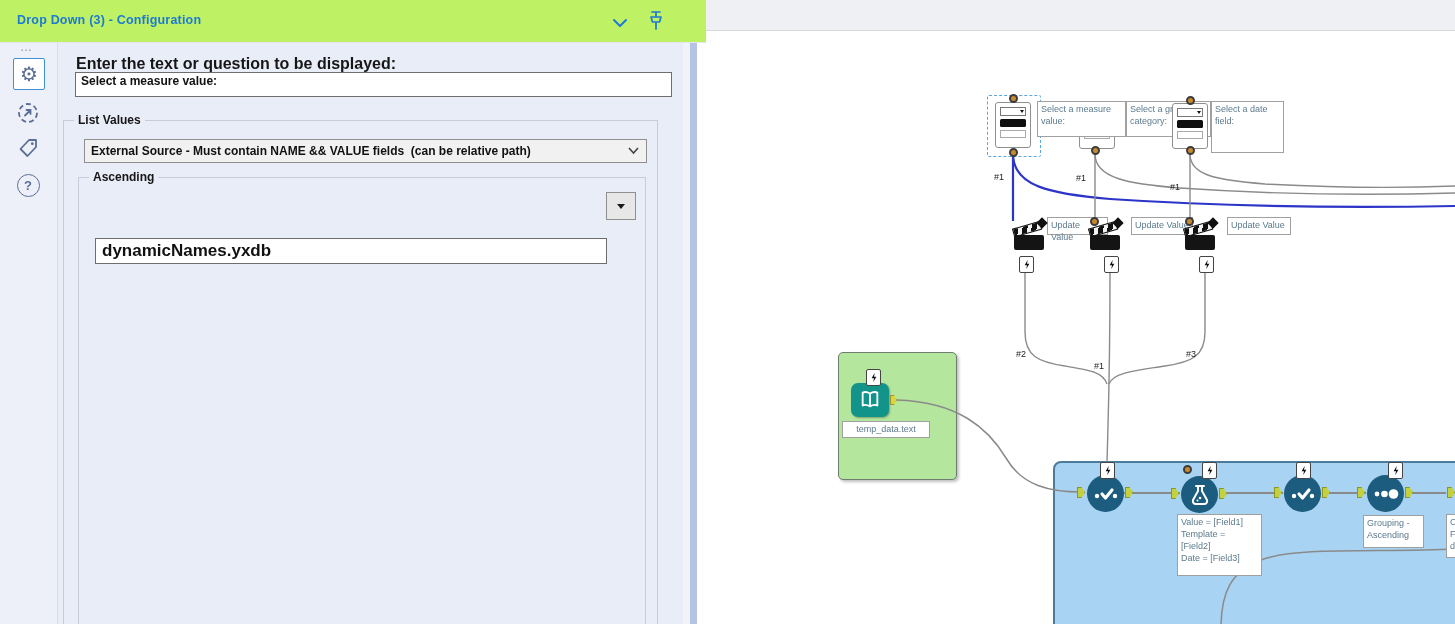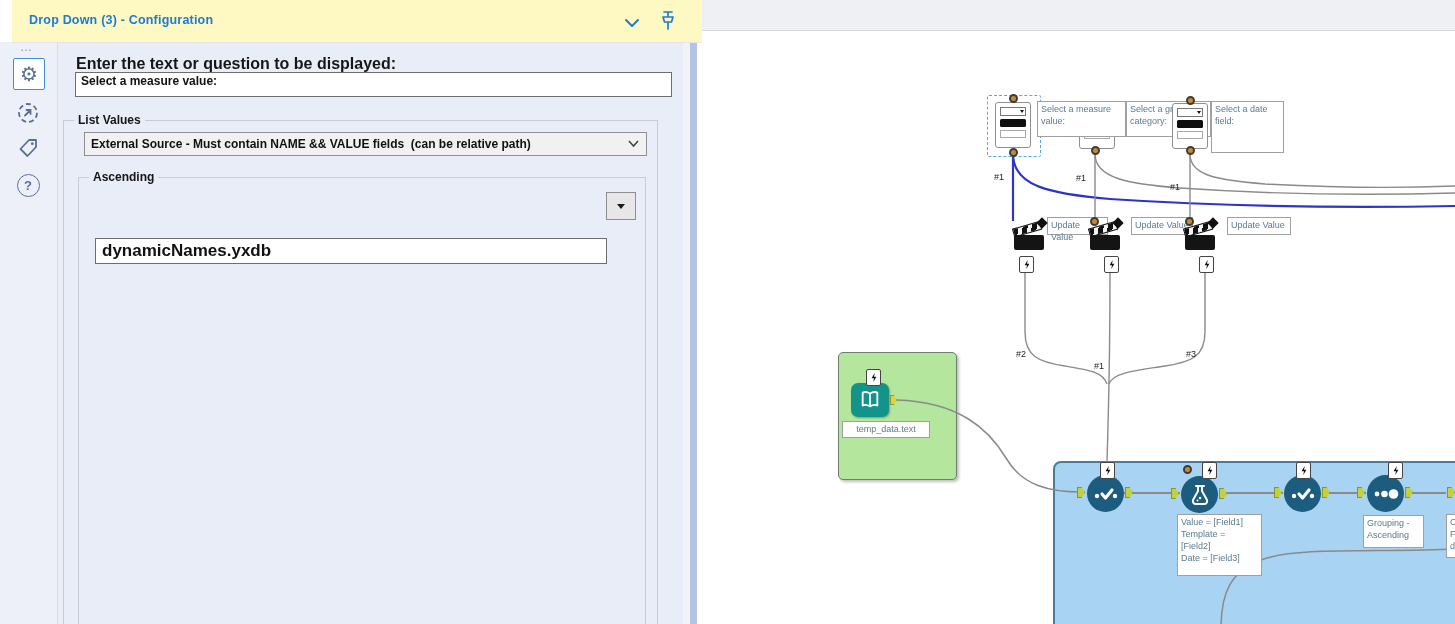--- a/index.html
+++ b/index.html
@@ -1,21 +1,21 @@
 <!DOCTYPE html>
 <html><head>
 <meta charset="utf-8">
 <style>
   html,body{margin:0;padding:0;background:#dcdcdc;}
   .app{position:relative;width:1455px;height:624px;overflow:hidden;background:#fff;
        font-family:"Liberation Sans",sans-serif;-webkit-font-smoothing:antialiased;}
   .abs{position:absolute;}
 
   
-  .cfg-header{left:12px;top:0;width:690px;height:42px;background:#fef9c3;border-bottom:1px solid #e4e6ee;z-index:5;}
+  .cfg-header{left:0;top:0;width:690px;height:42px;background:#bef264;border-bottom:1px solid #e4e6ee;z-index:5;padding-left:16px;}
   .cfg-title{position:absolute;left:17px;top:13px;font-size:12.5px;font-weight:700;color:#1e7ad4;letter-spacing:.2px;}
   .hdr-chevron{position:absolute;left:612px;top:15px;}
   .hdr-pin{position:absolute;left:645px;top:9px;}
   .cfg-dots{left:20px;top:40px;color:#8c93a8;font-size:12px;letter-spacing:2px;z-index:6;}
 
   .sidebar{left:0;top:42px;width:57px;height:582px;background:#edf0f8;border-right:1px solid #d9dde9;z-index:4;}
   .side-ico{position:absolute;left:13px;width:30px;height:30px;display:flex;align-items:center;justify-content:center;color:#5b6f96;}
   .side-ico.sel{background:#fff;border:1.5px solid #3f8fd6;border-radius:2px;}
   .gear-glyph{font-size:20px;line-height:1;}
   .help-circ{width:21px;height:21px;border:1.8px solid #5b6f96;border-radius:50%;display:flex;align-items:center;justify-content:center;font-size:13px;font-weight:700;color:#5b6f96;}
@@ -132,21 +132,21 @@
       <span class="help-circ">?</span>
     </div>
   </div>
 
   <span class="abs q-label">Enter the text or question to be displayed:</span>
   <div class="abs q-input">Select a measure value:</div>
 
   <fieldset class="abs group" style="left:63px;top:113px;width:593px;height:560px;">
     <legend>List Values</legend>
   </fieldset>
-  <div class="abs combo" style="left:84px;top:132px;width:549px;height:22px;">
+  <div class="abs combo" style="left:84px;top:139px;width:549px;height:22px;">
     <span>External Source - Must contain NAME &amp;&amp; VALUE fields  (can be relative path)</span>
     <span class="chev">
       <svg width="13" height="9" viewBox="0 0 13 9">
           <polyline points="2,2 6.5,7 11,2" fill="none" stroke="#444" stroke-width="1.6"></polyline>
         </svg>
     </span>
   </div>
   <fieldset class="abs group" style="left:78px;top:170px;width:566px;height:500px;">
     <legend>Ascending</legend>
   </fieldset>

